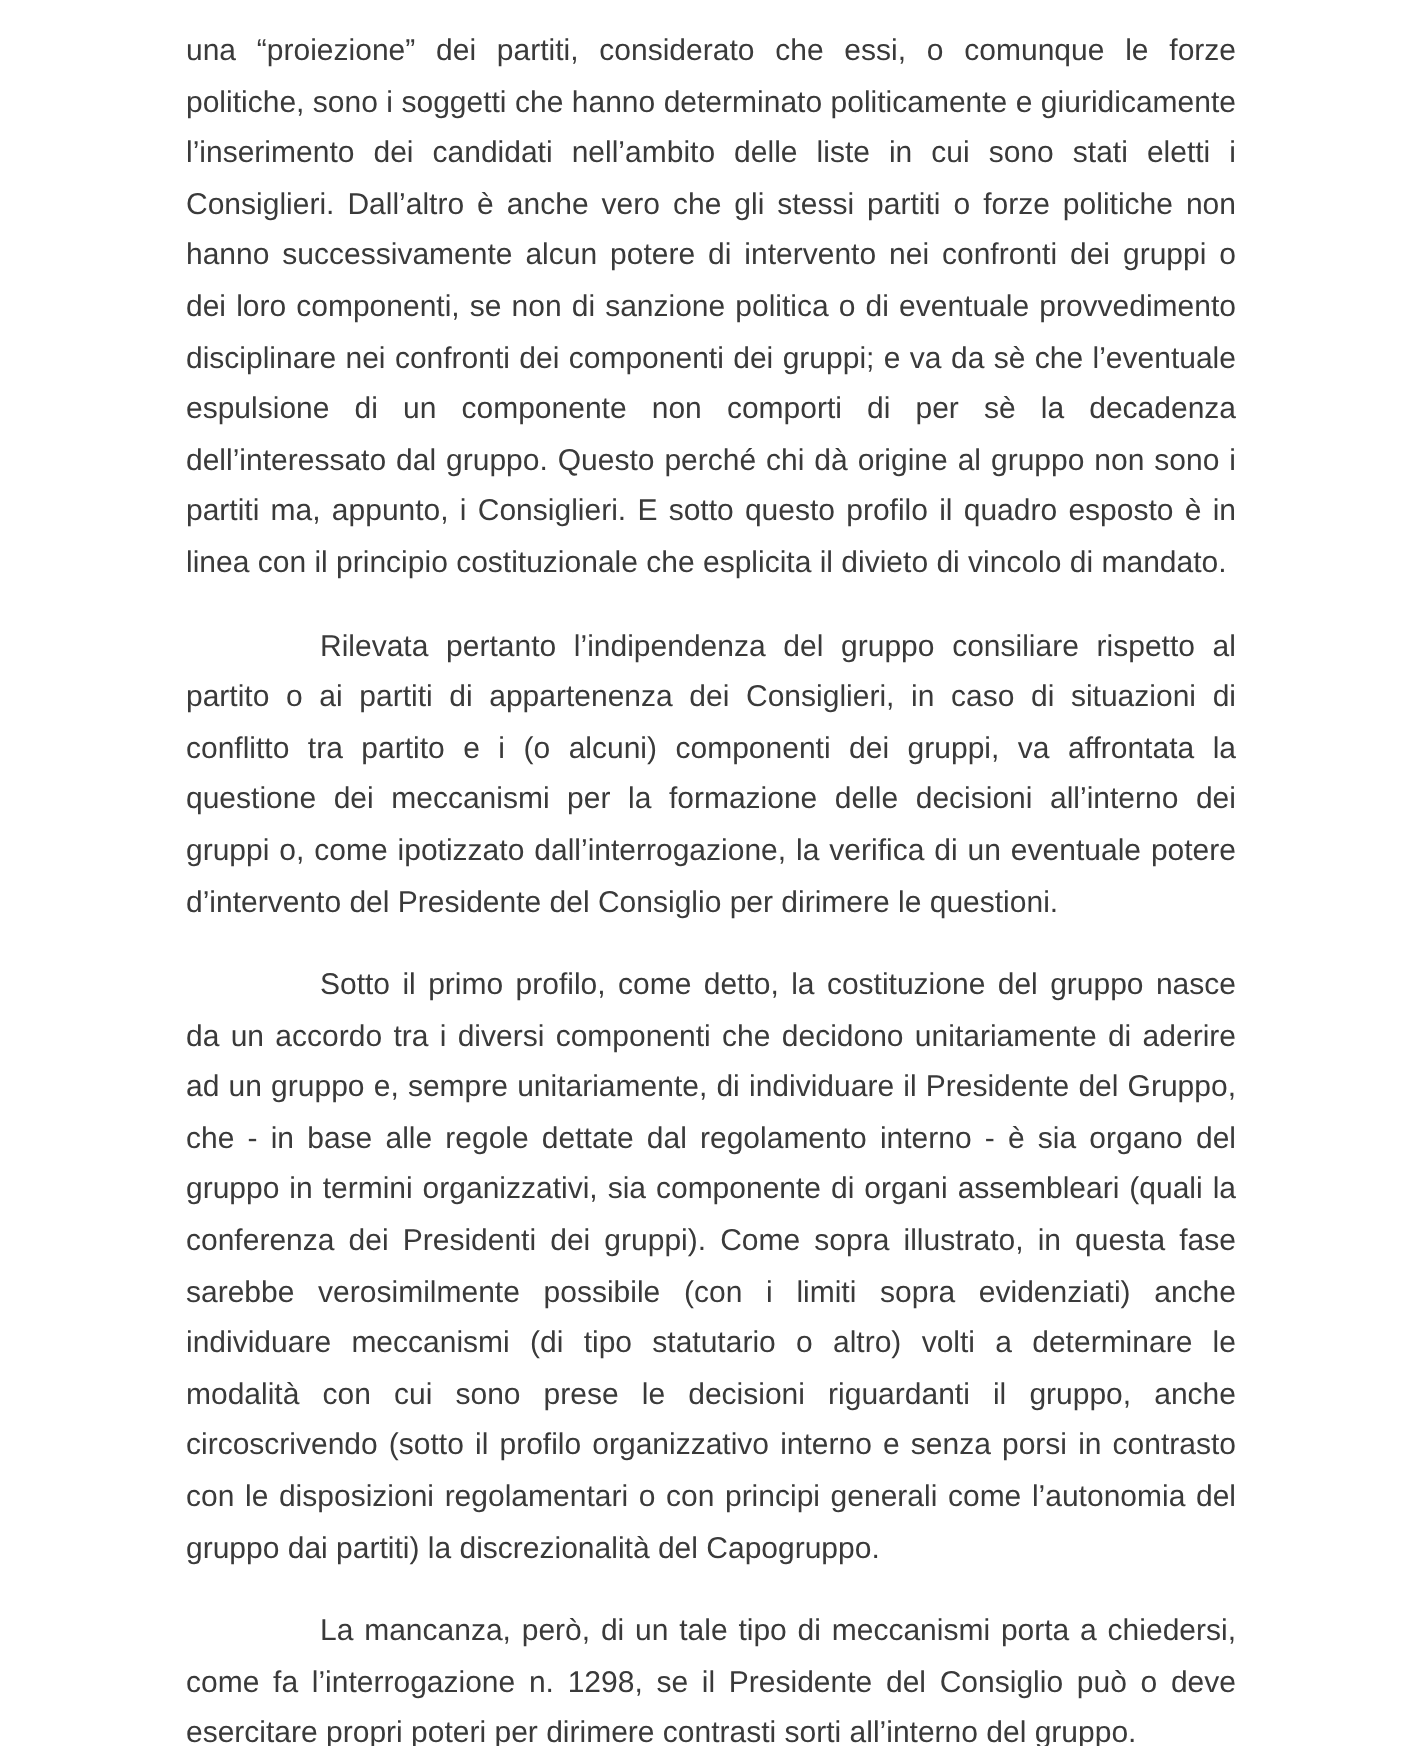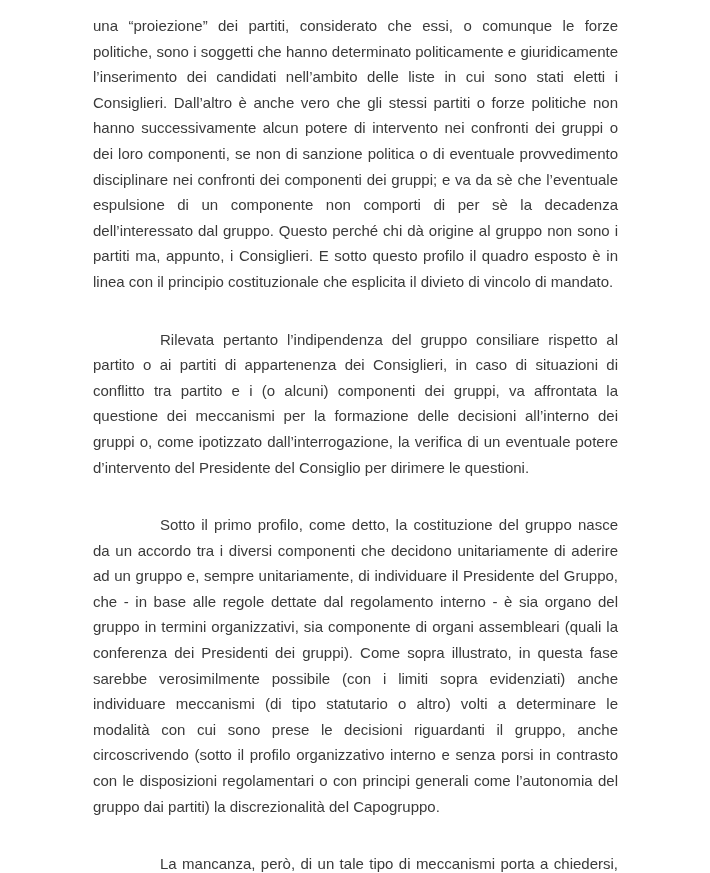--- a/index.html
+++ b/index.html
@@ -24,21 +24,21 @@
     font-size: 15px;
     line-height: 25.6px;
     color: #3a3a3a;
     text-align: justify;
   }
   .doc-text p {
     margin: 0;
     padding: 0;
   }
   .doc-text p + p {
-    margin-top: 32px;
+    margin-top: 16px;
   }
   .doc-text p.indent {
     text-indent: 67px;
   }
 </style>
 </head>
 <body>
 
 <div class="page">
   <div class="doc-text">

